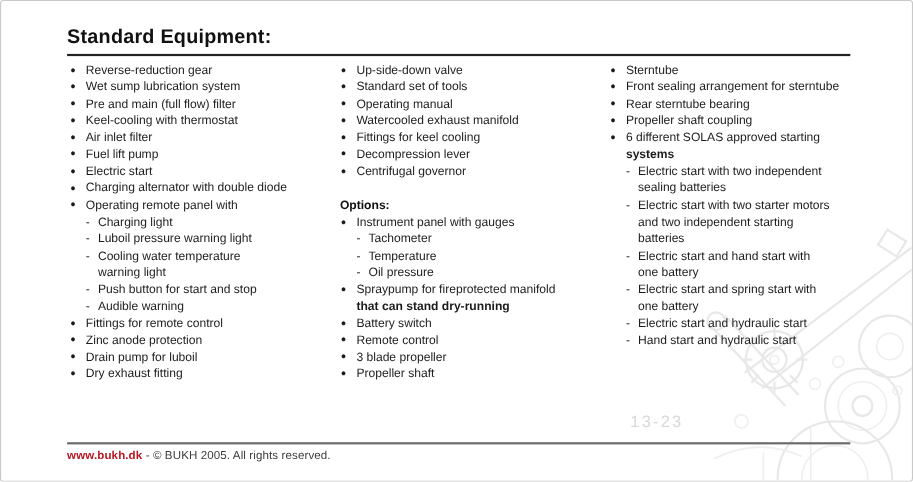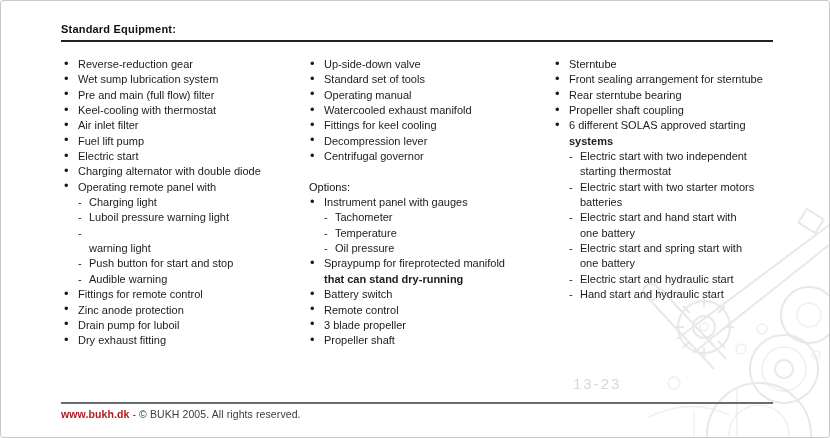--- a/index.html
+++ b/index.html
@@ -11,41 +11,41 @@
     border:1px solid #c9c9c9;
     border-radius:3px;
     overflow:hidden;
     font-family:"Liberation Sans", sans-serif;
     color:#1c1c1c;
   }
 
   
   .title {
     position:absolute; left:60px; top:22px; width:712px;
-    font-size:11px; font-weight:bold; letter-spacing:.2px;
+    font-size:18px; font-weight:bold; letter-spacing:.2px;
     color:#111;
     border-bottom:2px solid #222;
     padding-bottom:5px;
     z-index:2;
   }
 
   
   .col { position:absolute; top:56px; font-size:11px; line-height:15.35px; z-index:1; }
   .col1 { left:62px;  width:245px; }
   .col2 { left:308px; width:235px; }
   .col3 { left:553px; width:228px; }
 
   .line { position:relative; min-height:15.35px; }
   .b  { padding-left:15px; }
   .b > .marker { position:absolute; left:1px; top:-1.5px; font-size:13px; }
   .d  { padding-left:26px; }
   .d > .marker { position:absolute; left:15px; top:0; }
   .c  { padding-left:15px;font-weight:bold; }
   .c2 { padding-left:26px; }
-  .h  { font-weight:normal; color:#111; }
+  .h  { font-weight:bold; color:#111; }
   .s  { height:15.35px; }
 
   
   .watermark {
     position:absolute; left:572px; top:374px;
     font-size:15px; letter-spacing:2px;
     color:#d8d8d8; z-index:0;
   }
 
   
@@ -120,21 +120,21 @@
       <div class="line b"><span class="marker">•</span><span>Wet sump lubrication system</span></div>
       <div class="line b"><span class="marker">•</span><span>Pre and main (full flow) filter</span></div>
       <div class="line b"><span class="marker">•</span><span>Keel-cooling with thermostat</span></div>
       <div class="line b"><span class="marker">•</span><span>Air inlet filter</span></div>
       <div class="line b"><span class="marker">•</span><span>Fuel lift pump</span></div>
       <div class="line b"><span class="marker">•</span><span>Electric start</span></div>
       <div class="line b"><span class="marker">•</span><span>Charging alternator with double diode</span></div>
       <div class="line b"><span class="marker">•</span><span>Operating remote panel with</span></div>
       <div class="line d"><span class="marker">-</span><span>Charging light</span></div>
       <div class="line d"><span class="marker">-</span><span>Luboil pressure warning light</span></div>
-      <div class="line d"><span class="marker">-</span></div>
+      <div class="line d"><span class="marker">-</span><span>Cooling water temperature</span></div>
       <div class="line c2">warning light</div>
       <div class="line d"><span class="marker">-</span><span>Push button for start and stop</span></div>
       <div class="line d"><span class="marker">-</span><span>Audible warning</span></div>
       <div class="line b"><span class="marker">•</span><span>Fittings for remote control</span></div>
       <div class="line b"><span class="marker">•</span><span>Zinc anode protection</span></div>
       <div class="line b"><span class="marker">•</span><span>Drain pump for luboil</span></div>
       <div class="line b"><span class="marker">•</span><span>Dry exhaust fitting</span></div>
     </div>
   <div class="col col2">
       <div class="line b"><span class="marker">•</span><span>Up-side-down valve</span></div>
@@ -158,22 +158,23 @@
       <div class="line b"><span class="marker">•</span><span>Propeller shaft</span></div>
     </div>
   <div class="col col3">
       <div class="line b"><span class="marker">•</span><span>Sterntube</span></div>
       <div class="line b"><span class="marker">•</span><span>Front sealing arrangement for sterntube</span></div>
       <div class="line b"><span class="marker">•</span><span>Rear sterntube bearing</span></div>
       <div class="line b"><span class="marker">•</span><span>Propeller shaft coupling</span></div>
       <div class="line b"><span class="marker">•</span><span>6 different SOLAS approved starting</span></div>
       <div class="line c">systems</div>
       <div class="line d"><span class="marker">-</span><span>Electric start with two independent</span></div>
-      <div class="line c2">starting thermostat</div>
+      <div class="line c2">sealing batteries</div>
       <div class="line d"><span class="marker">-</span><span>Electric start with two starter motors</span></div>
+      <div class="line c2">and two independent starting</div>
       <div class="line c2">batteries</div>
       <div class="line d"><span class="marker">-</span><span>Electric start and hand start with</span></div>
       <div class="line c2">one battery</div>
       <div class="line d"><span class="marker">-</span><span>Electric start and spring start with</span></div>
       <div class="line c2">one battery</div>
       <div class="line d"><span class="marker">-</span><span>Electric start and hydraulic start</span></div>
       <div class="line d"><span class="marker">-</span><span>Hand start and hydraulic start</span></div>
     </div>
 
   <div class="footer-line"></div>

